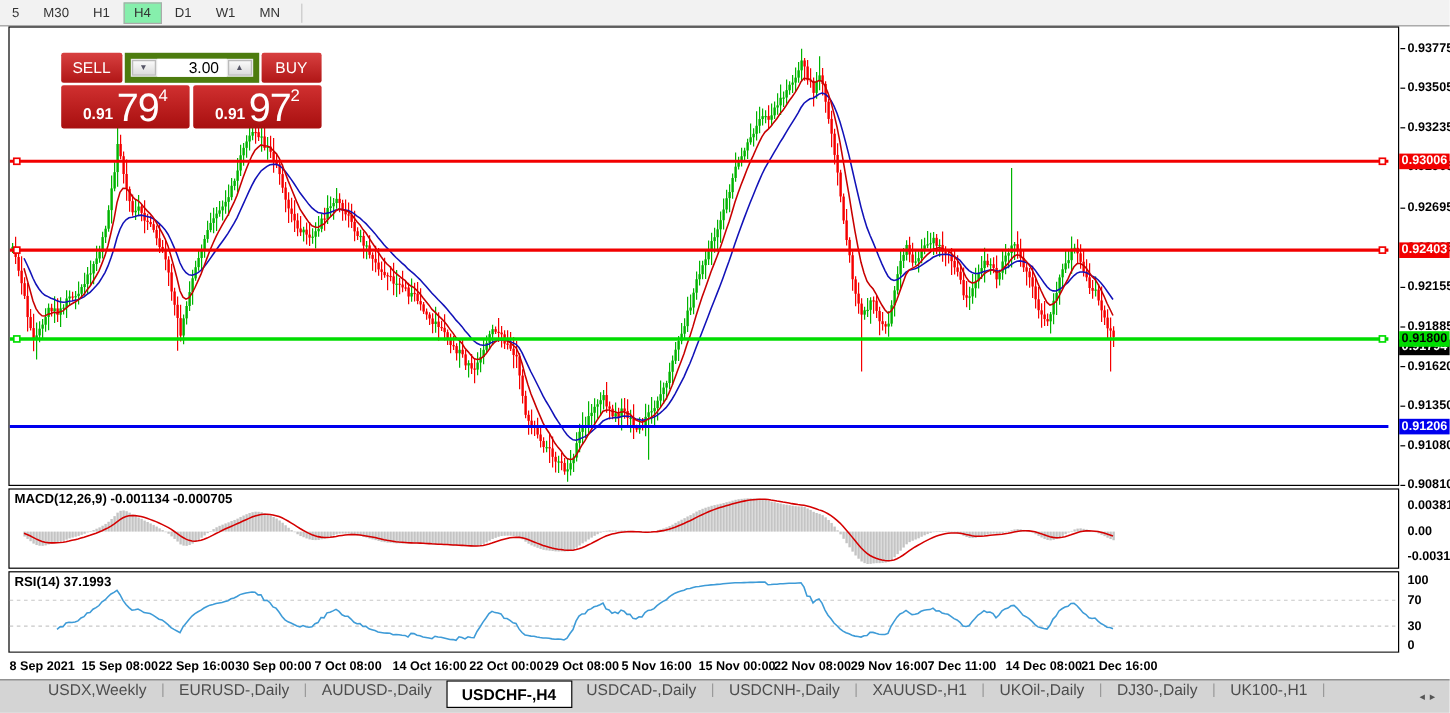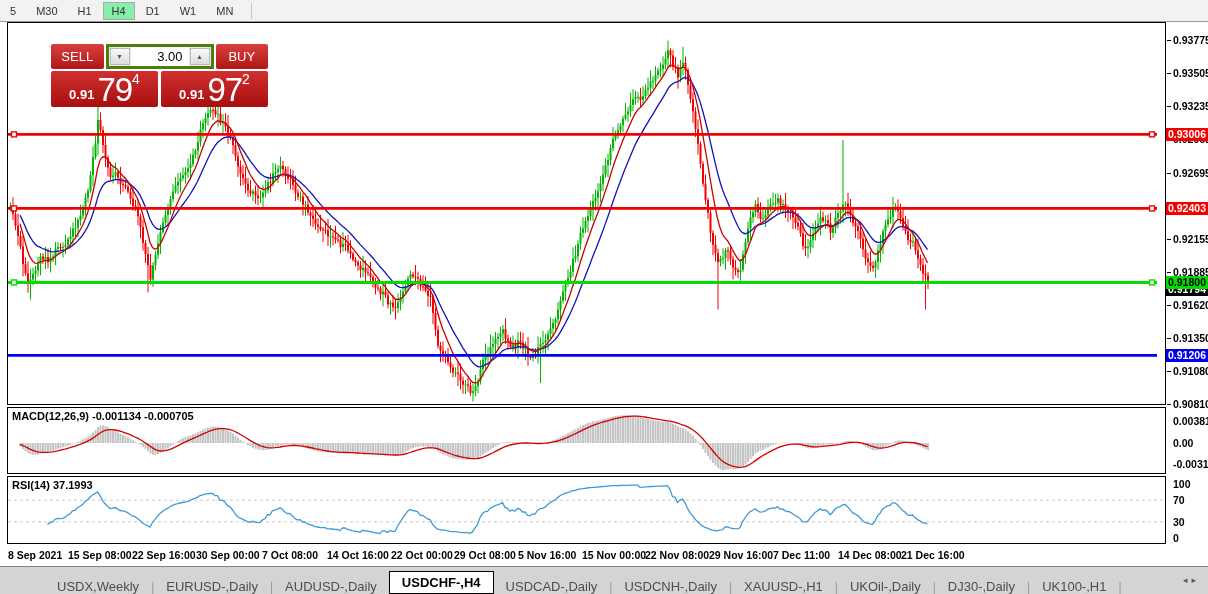--- a/index.html
+++ b/index.html
@@ -24,21 +24,21 @@
   #chart-title{position:absolute;left:10px;top:27px;font-size:11px;font-weight:700;color:#000;z-index:6;}
   #chart-title .arr{font-size:8px;vertical-align:1px;margin-right:4px;}
   #ind-macd-label{position:absolute;left:12px;top:410px;font-size:11px;font-weight:700;color:#000;z-index:6;}
   #ind-rsi-label{position:absolute;left:12px;top:479px;font-size:11px;font-weight:700;color:#000;z-index:6;}
 
   
   #trade{position:absolute;left:8px;top:44px;width:217px;z-index:7;margin-left:43px;}
   #trade-row1{display:flex;height:25px;}
   .tbtn{width:53px;background:linear-gradient(#d84040,#b01616);color:#fff;font-size:13px;
     display:flex;align-items:center;justify-content:center;border-radius:2px;}
-  #vol-group{flex:1;display:flex;margin:0 2px;border:3px solid #4d7c0f;background:#e9e9e9;}
+  #vol-group{flex:1;display:flex;margin:0 2px;border:5px solid #4d7c0f;background:#e9e9e9;}
   .spin{width:18px;display:flex;align-items:center;justify-content:center;font-size:7px;color:#556;
     background:linear-gradient(#fafafa,#dcdcdc);border:1px solid #bbb;margin:1px;}
   #vol-input{flex:1;border:none;outline:none;text-align:right;font-size:13px;color:#000;
     font-family:"Liberation Sans",sans-serif;padding-right:6px;width:50px;}
   #trade-row2{display:flex;margin-top:2px;height:36px;}
   .quote{flex:1;background:linear-gradient(#d03030,#a80f0f);color:#fff;border-radius:2px;
     display:flex;align-items:flex-end;justify-content:center;padding-bottom:2px;}
   .quote:first-child{margin-right:3px;}
   .q-small{font-size:13px;font-weight:700;margin-right:3px;line-height:20px;}
   .q-big{font-size:33px;line-height:30px;letter-spacing:-1px;}
@@ -55,21 +55,21 @@
   .ia-label{position:absolute;left:7px;font-size:10.5px;font-weight:700;color:#000;height:12px;line-height:12px;white-space:nowrap;}
   .ma0{top:393px;} .ma1{top:415px;} .ma2{top:436px;}
   .ra0{top:456px;} .ra1{top:472px;} .ra2{top:494px;} .ra3{top:510px;}
 
   
   #dates{position:absolute;left:7px;top:544px;width:1159px;height:22px;background:#fff;}
   .dlabel{position:absolute;top:5px;font-size:10.5px;font-weight:700;color:#000;white-space:nowrap;}
 
   
   #tabbar{position:absolute;left:0;top:566px;width:1208px;height:28px;background:#d4d4d4;
-    border-top:1px solid #7f7f7f;display:flex;align-items:flex-end;padding-left:45px;box-sizing:border-box;}
+    border-top:1px solid #7f7f7f;display:flex;align-items:flex-start;padding-left:28px;box-sizing:border-box;}
   .tab{font-size:13px;color:#4d4d4d;padding:0 12px;white-space:nowrap;}
   .tab.active{background:#fff;border:1px solid #000;color:#000;font-weight:600;padding:3px 12px;position:relative;top:0px;}
   .tab-sep{color:#999;font-size:12px;}
   #tab-scroll{position:absolute;right:8px;top:8px;font-size:9px;color:#555;letter-spacing:4px;}
 </style>
 </head>
 <body>
 
 <div id="app">
 

